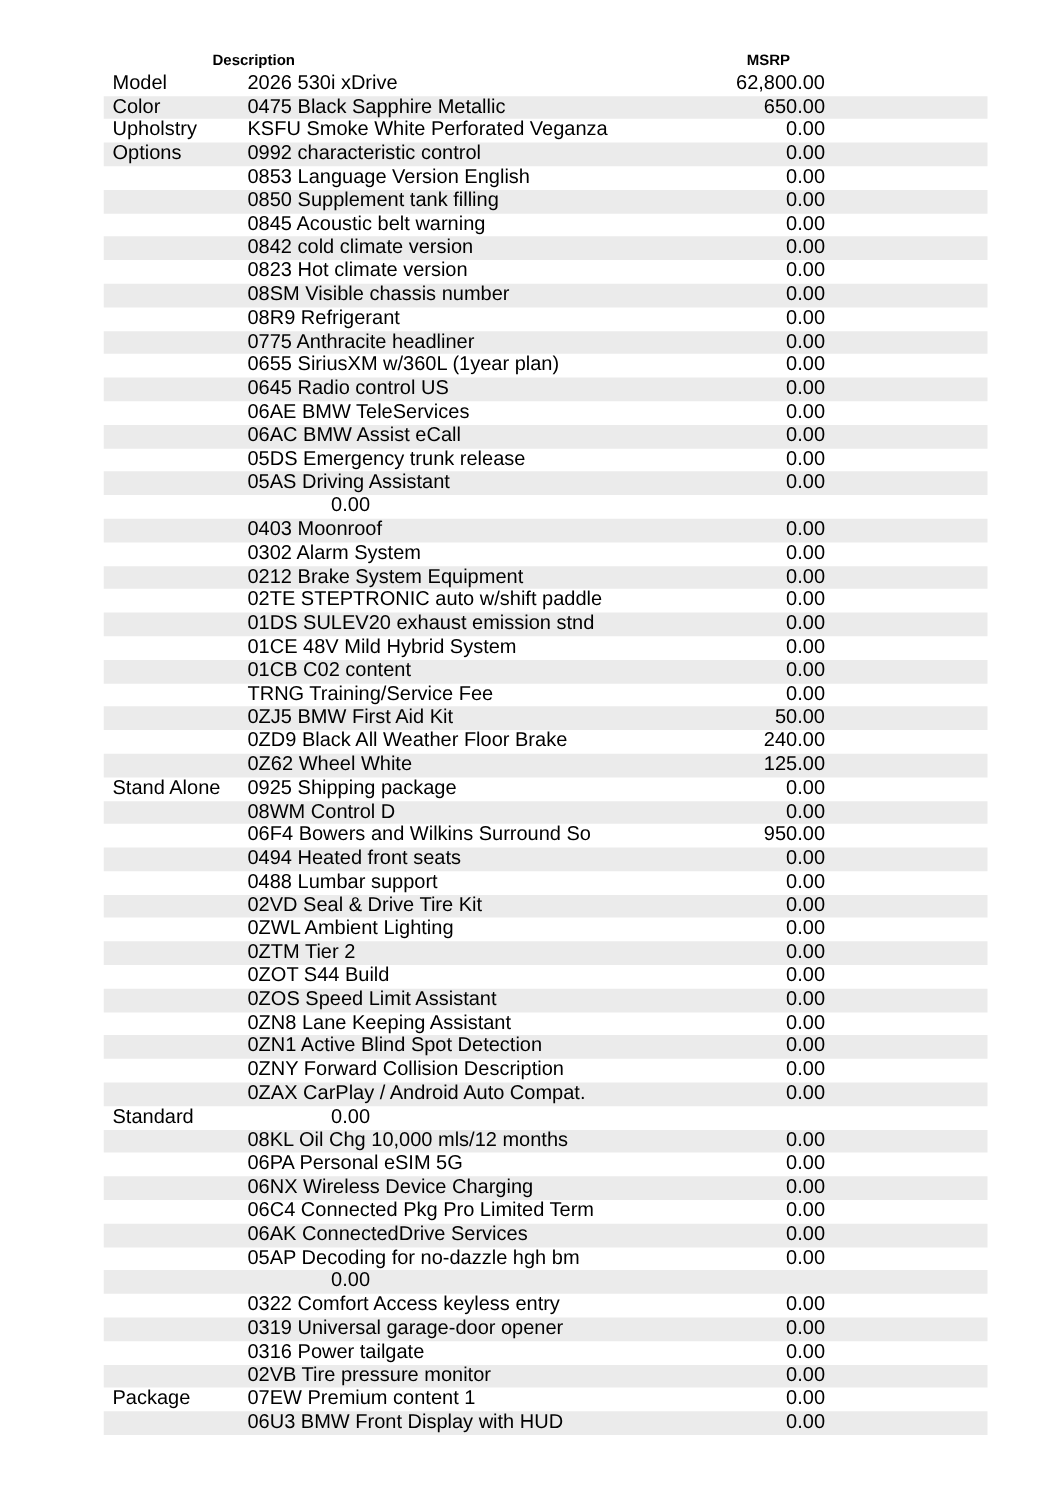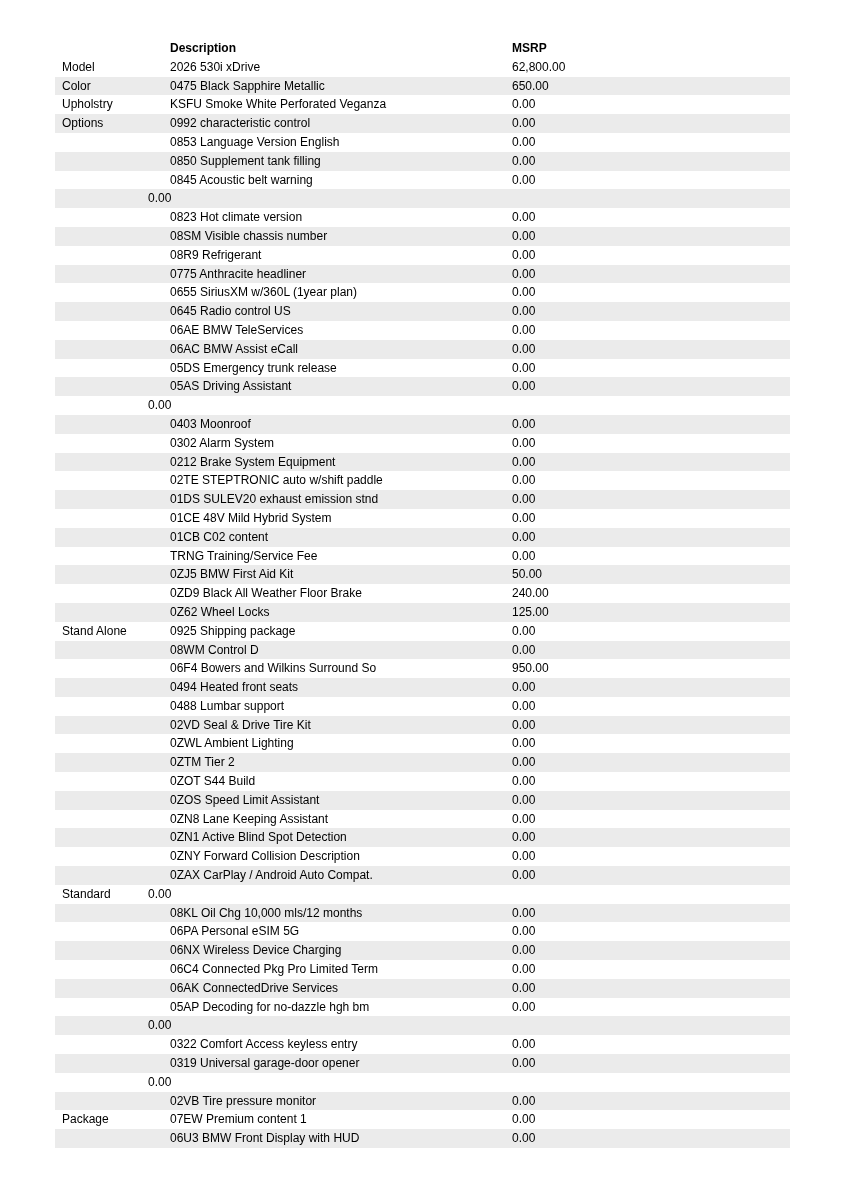--- a/index.html
+++ b/index.html
@@ -30,42 +30,44 @@
   .rows {
     position: absolute;
     left: 55px;
     top: 57.8px;
     width: 735px;
   }
   .row {
     display: flex;
     height: 18.8px;
     line-height: 18.8px;
-    font-size: 12px;
+    font-size: 16px;
     white-space: nowrap;
+    margin-left: 28px;
   }
   .row:nth-child(even) {
     background: var(--stripe, #ebebeb);
   }
   .cell-category {
     width: 93px;
     flex: 0 0 93px;
     box-sizing: border-box;
     padding-left: 7px;
     overflow: hidden;
   }
   .cell-description {
     width: 342px;
     flex: 0 0 342px;
     overflow: hidden;
     padding-left: 22px;
   }
   .cell-msrp {
     width: 120px;
     flex: 0 0 120px;
+    text-align: right;
     overflow: hidden;
   }
   .cell-spacer {
     width: 180px;
     flex: 0 0 180px;
   }
 </style>
 </head>
 <body>
 
@@ -116,20 +118,21 @@
         <div class="cell-spacer"></div>
       </div>
       <div class="row">
         <div class="cell-category"></div>
         <div class="cell-description">0845 Acoustic belt warning</div>
         <div class="cell-msrp">0.00</div>
         <div class="cell-spacer"></div>
       </div>
       <div class="row">
         <div class="cell-category"></div>
+        <div class="cell-description">0842 cold climate version</div>
         <div class="cell-msrp">0.00</div>
         <div class="cell-spacer"></div>
       </div>
       <div class="row">
         <div class="cell-category"></div>
         <div class="cell-description">0823 Hot climate version</div>
         <div class="cell-msrp">0.00</div>
         <div class="cell-spacer"></div>
       </div>
       <div class="row">
@@ -246,21 +249,21 @@
         <div class="cell-spacer"></div>
       </div>
       <div class="row">
         <div class="cell-category"></div>
         <div class="cell-description">0ZD9 Black All Weather Floor Brake</div>
         <div class="cell-msrp">240.00</div>
         <div class="cell-spacer"></div>
       </div>
       <div class="row">
         <div class="cell-category"></div>
-        <div class="cell-description">0Z62 Wheel Locks</div>
+        <div class="cell-description">0Z62 Wheel White</div>
         <div class="cell-msrp">125.00</div>
         <div class="cell-spacer"></div>
       </div>
       <div class="row">
         <div class="cell-category">Stand Alone</div>
         <div class="cell-description">0925 Shipping package</div>
         <div class="cell-msrp">0.00</div>
         <div class="cell-spacer"></div>
       </div>
       <div class="row">
@@ -394,20 +397,21 @@
         <div class="cell-spacer"></div>
       </div>
       <div class="row">
         <div class="cell-category"></div>
         <div class="cell-description">0319 Universal garage-door opener</div>
         <div class="cell-msrp">0.00</div>
         <div class="cell-spacer"></div>
       </div>
       <div class="row">
         <div class="cell-category"></div>
+        <div class="cell-description">0316 Power tailgate</div>
         <div class="cell-msrp">0.00</div>
         <div class="cell-spacer"></div>
       </div>
       <div class="row">
         <div class="cell-category"></div>
         <div class="cell-description">02VB Tire pressure monitor</div>
         <div class="cell-msrp">0.00</div>
         <div class="cell-spacer"></div>
       </div>
       <div class="row">

